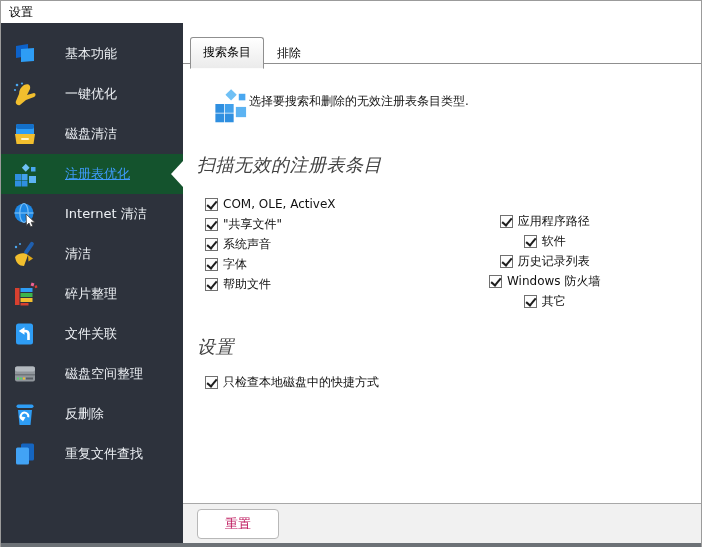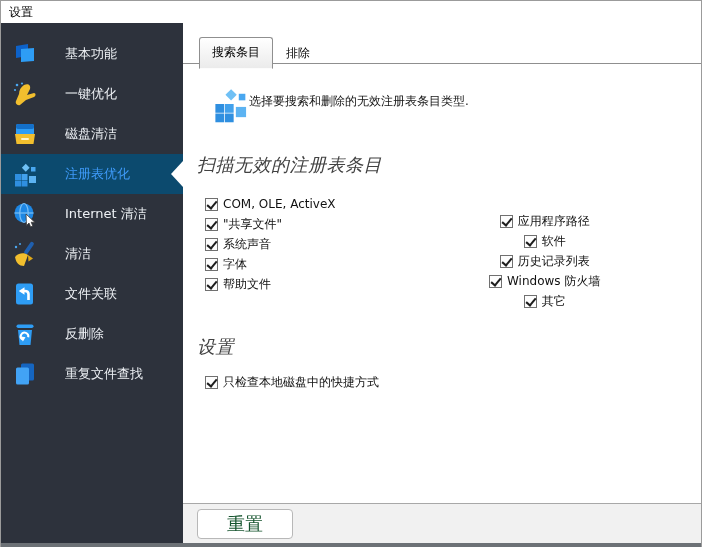--- a/index.html
+++ b/index.html
@@ -21,36 +21,36 @@
   
   .sidebar {
     width:182px; flex:none; background:#2d323c;
     padding-top:11px; position:relative;
   }
   .side-item {
     height:40px; display:flex; align-items:center;
     padding-left:11px; gap:27px; cursor:default;
     color:#eef1f5; font-size:13px; position:relative;
   }
-  .side-item.selected { background:#0c4a6e; color:var(--accent,#3f9bfa); }
+  .side-item.selected { background:#14532d; color:var(--accent,#3f9bfa);text-decoration:underline; }
   .side-item.selected::after {
     content:''; position:absolute; right:0; top:50%;
     transform:translateY(-50%);
     border-top:13px solid transparent; border-bottom:13px solid transparent;
     border-right:12px solid #ffffff;
   }
   .side-icon { width:26px; height:26px; flex:none; display:inline-block; }
   .side-icon svg { display:block; }
 
   
   .content { flex:1; position:relative; background:#fff; min-width:0; }
 
   .tabs {
     position:absolute; top:13px; left:0; right:0; height:28px;
-    border-bottom:1px solid #8f8f8f; padding-left:16px;
+    border-bottom:1px solid #8f8f8f; padding-left:7px;
   }
   .tab {
     display:inline-block; font-size:12px; color:#000;
     padding:6px 13px; vertical-align:bottom; cursor:default;
   }
   .tab.active {
     background:linear-gradient(#ffffff,#ebebeb);
     border:1px solid #8f8f8f; border-bottom:1px solid #fcfcfc;
     border-radius:3px 3px 0 0; position:relative; top:1px;
     padding:6px 12px 7px;
@@ -86,23 +86,23 @@
     border:solid #1d1d1d; border-width:0 2px 2px 0;
     transform:rotate(40deg);
   }
 
   .footer {
     position:absolute; left:0; right:0; bottom:0; height:40px;
     background:#f1f1f1; border-top:1px solid #a8a8a8;
     display:flex; align-items:center; padding-left:14px;
   }
   .reset-btn {
-    width:96px; height:30px; background:#ffffff;
+    width:82px; height:30px; background:#ffffff;
     border:1px solid #b8b8b8; border-radius:4px;
-    font-size:18px; color:#14532d; font-family:inherit; cursor:default;
+    font-size:13px; color:#be185d; font-family:inherit; cursor:default;
   }
 
   .bottom-strip { height:4px; flex:none; background:#6c7176; }
 </style>
 </head>
 <body>
 
 <div class="window">
   <div class="titlebar">
     <span>设置</span>
@@ -174,26 +174,54 @@
               <rect x="15" y="0" width="4" height="14" rx="2" transform="rotate(35 17 7)" fill="#1f5fae"></rect>
               <path d="M3 16 C6 12 12 11 16 14 L12 25 C7 25 4 22 3 16 Z" fill="#f2bf2e"></path>
               <path d="M16 14 L21 17.5 L16.5 20.5 Z" fill="#e0a816"></path>
             </svg>
           </span>
           <span>清洁</span>
         </div>
         <div class="side-item">
           <span class="side-icon">
             <svg width="26" height="26" viewBox="0 0 26 26">
+              <rect x="3" y="7" width="4.5" height="17" fill="#d8402f"></rect>
+              <rect x="8.5" y="7" width="12" height="4" fill="#2e9df5"></rect>
+              <rect x="8.5" y="12" width="12" height="4" fill="#3cb54a"></rect>
+              <rect x="8.5" y="17" width="12" height="4" fill="#f2bf2e"></rect>
+              <rect x="8.5" y="22" width="8" height="2.5" fill="#d8402f"></rect>
+              <rect x="19" y="2" width="3" height="3" transform="rotate(20 20.5 3.5)" fill="#f06292"></rect>
+              <rect x="22.8" y="4.5" width="2.4" height="2.4" transform="rotate(-15 24 5.7)" fill="#d8402f"></rect>
+            </svg>
+          </span>
+          <span>碎片整理</span>
+        </div>
+        <div class="side-item">
+          <span class="side-icon">
+            <svg width="26" height="26" viewBox="0 0 26 26">
               <rect x="4" y="2.5" width="17" height="21" rx="2.5" fill="#2e9df5"></rect>
               <path d="M16.5 19 L16.5 13 Q16.5 10 13 10 L11.5 10" stroke="#ffffff" stroke-width="2.6" fill="none"></path>
               <path d="M12.5 6.2 L6.8 10 L12.5 13.8 Z" fill="#ffffff"></path>
             </svg>
           </span>
           <span>文件关联</span>
+        </div>
+        <div class="side-item">
+          <span class="side-icon">
+            <svg width="26" height="26" viewBox="0 0 26 26">
+              <rect x="3" y="5.5" width="20" height="15" rx="2" fill="#90969c"></rect>
+              <rect x="3" y="5.5" width="20" height="5" rx="2" fill="#b3b9bf"></rect>
+              <rect x="3" y="13" width="20" height="1.5" fill="#6e747a"></rect>
+              <rect x="5" y="16.5" width="2" height="2" fill="#58d06e"></rect>
+              <rect x="8" y="16.5" width="2" height="2" fill="#58d06e"></rect>
+              <rect x="11" y="16.5" width="2" height="2" fill="#f2bf2e"></rect>
+              <rect x="14" y="16.5" width="7" height="2" fill="#5a6066"></rect>
+            </svg>
+          </span>
+          <span>磁盘空间整理</span>
         </div>
         <div class="side-item">
           <span class="side-icon">
             <svg width="26" height="26" viewBox="0 0 26 26">
               <rect x="4.5" y="3.5" width="17" height="3.5" rx="1.7" fill="#2e9df5"></rect>
               <path d="M6 9 L20 9 L18.5 24 L7.5 24 Z" fill="#2e9df5"></path>
               <path d="M10.3 18.5 A3.8 3.8 0 1 1 16.2 16.3" stroke="#ffffff" stroke-width="2" fill="none"></path>
               <path d="M7.9 15.3 L10.9 20.4 L13.5 16.2 Z" fill="#ffffff"></path>
             </svg>
           </span>

